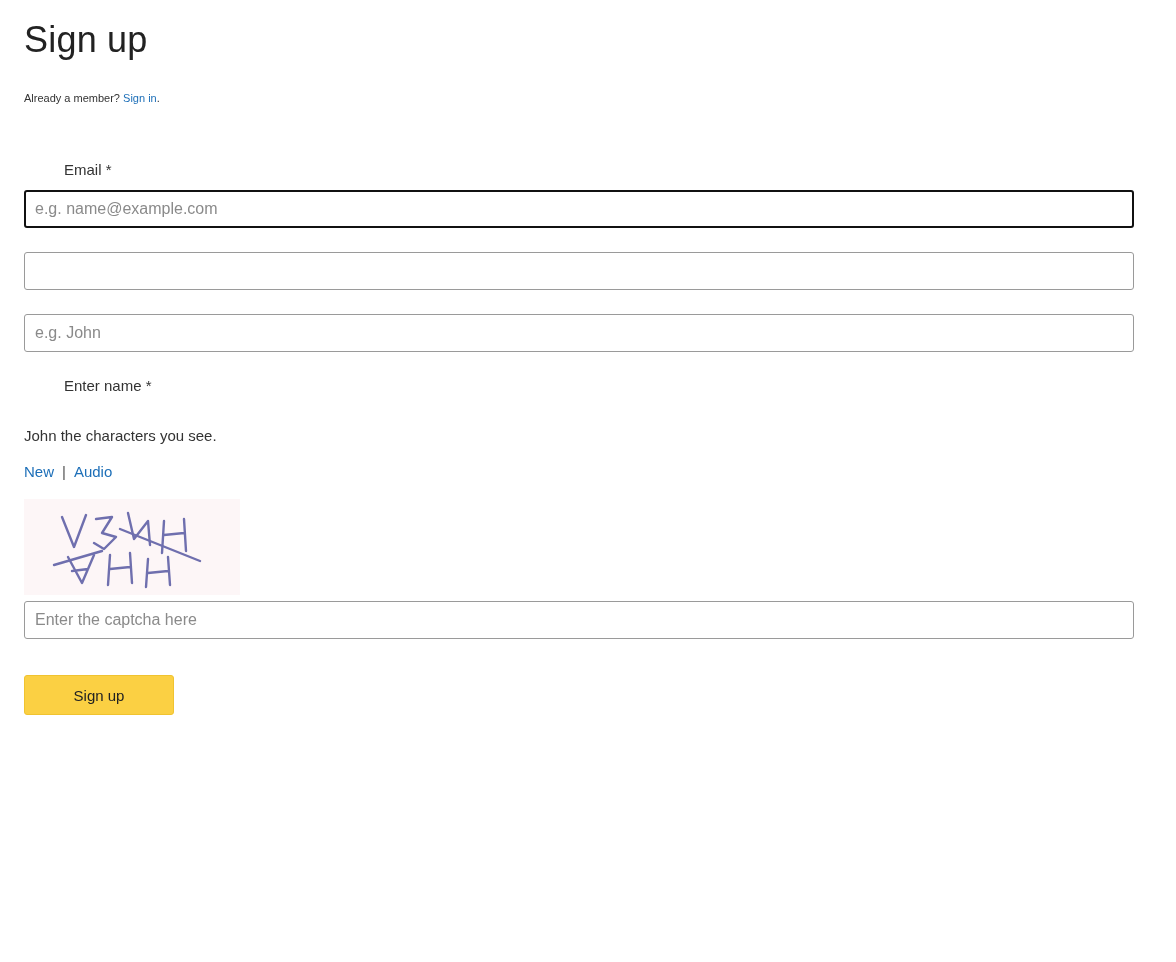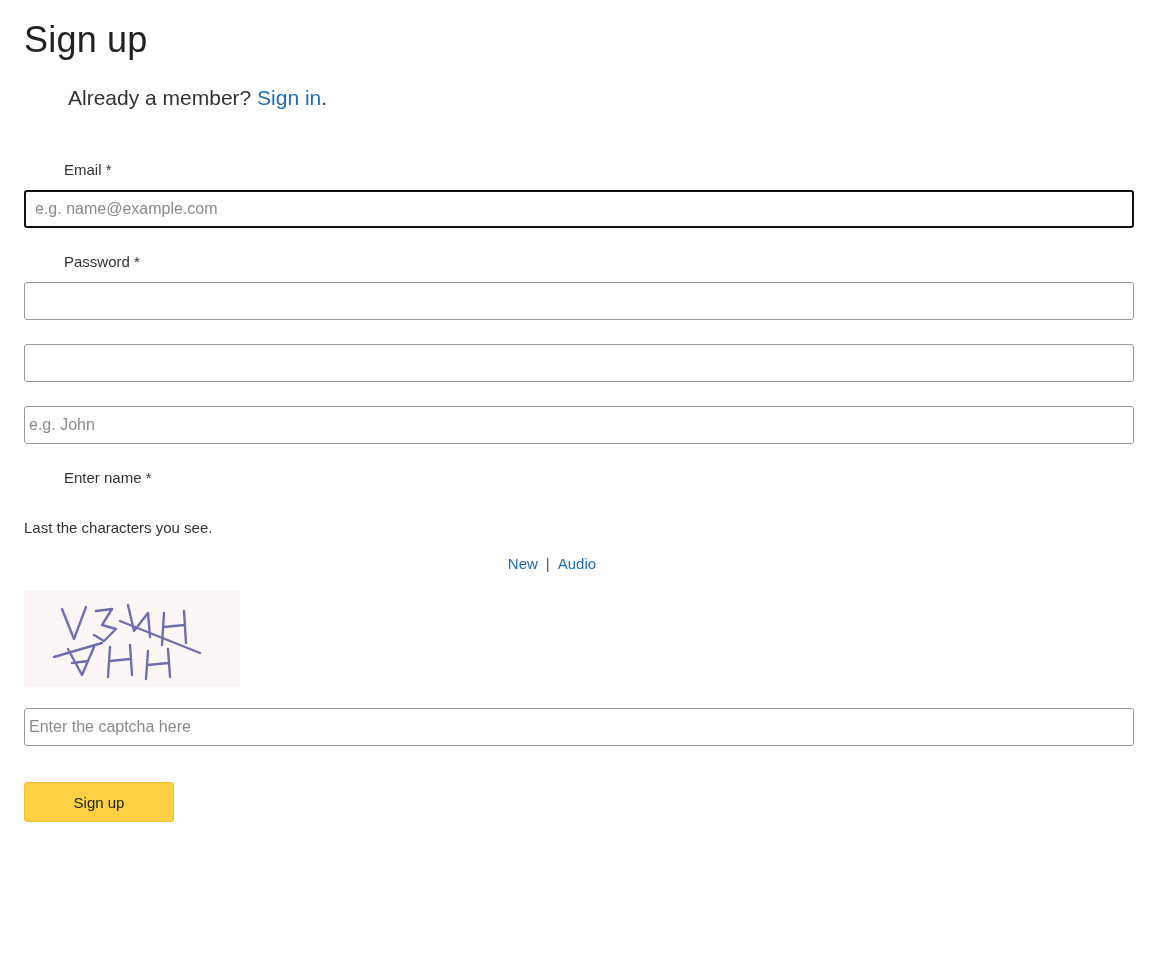--- a/index.html
+++ b/index.html
@@ -22,25 +22,24 @@
   .page-title {
     font-size: 36px;
     font-weight: 400;
     color: #222222;
     margin: 0;
     padding-top: 18px;
     line-height: 44px;
     letter-spacing: 0.2px;
   }
   .member-line {
-    font-size: 21px;
+    font-size: 11px;
     color: #333333;
     margin-top: 26px;
     line-height: 20px;
-    margin-left: 44px;
   }
   .link {
     color: #1d6fb8;
     text-decoration: none;
     cursor: pointer;
   }
 
   .form {
     margin-top: 52px;
   }
@@ -53,21 +52,21 @@
     color: #333333;
     line-height: 20px;
     margin-bottom: 10px;
     margin-left: 40px;
   }
   .text-input {
     display: block;
     box-sizing: border-box;
     width: 1110px;
     height: 38px;
-    padding: 6px 4px;
+    padding: 6px 10px;
     font-size: 16px;
     font-family: "Liberation Sans", sans-serif;
     color: #333333;
     background: #ffffff;
     border: 1px solid #9a9a9a;
     border-radius: 3px;
     outline: none;
   }
   .text-input::placeholder {
     color: #8a8a8a;
@@ -86,36 +85,35 @@
   .captcha-instruction {
     font-size: 15px;
     color: #333333;
     line-height: 20px;
   }
   .captcha-links {
     margin-top: 16px;
     font-size: 15px;
     line-height: 20px;
     color: #555555;
-    text-align: center;
   }
   .captcha-links .sep {
     color: #555555;
     margin: 0 8px;
   }
   .captcha-image {
     margin-top: 17px;
     width: 216px;
     height: 96px;
     background: #fdf6f7;
     border: 0;
     display: block;
   }
   .captcha-input {
-    margin-top: 21px;
+    margin-top: 6px;
   }
 
   .submit-row {
     margin-top: 36px;
   }
   .signup-button {
     width: 150px;
     height: 40px;
     background: #fbd043;
     border: 1px solid #f0c330;
@@ -139,39 +137,35 @@
     <a class="link" href="#">Sign in</a><span>.</span>
   </div>
 
   <div class="form">
 
     <div class="field">
       <label class="field-label">Email *</label>
       <input class="text-input focused" type="text" placeholder="e.g. name@example.com" style="">
     </div>
 
-    <div class="field gap-lg">
-      <label class="field-label">Password *</label>
-      <input class="text-input" type="password" placeholder="" style="">
-    </div>
 
     <div class="field gap-md">
       <input class="text-input" type="password" placeholder="" style="">
     </div>
 
     <div class="field gap-md">
       <input class="text-input" type="text" placeholder="e.g. John" style="">
     </div>
 
     <div class="field gap-md">
       <label class="field-label">Enter name *</label>
     </div>
 
     <div class="captcha-section">
-      <div class="captcha-instruction">Last the characters you see.</div>
+      <div class="captcha-instruction">John the characters you see.</div>
 
       <div class="captcha-links">
         <a class="link" href="#">New</a><span class="sep">|</span><a class="link" href="#">Audio</a>
       </div>
 
       <svg class="captcha-image" viewBox="0 0 216 96">
         <rect x="0" y="0" width="216" height="96" fill="#fdf6f7"></rect>
         <g fill="none" stroke="#6f6fae" stroke-width="2.4" stroke-linecap="round" stroke-linejoin="round">
           <path d="M38 18 L50 48 L62 16"></path>
           <path d="M72 20 L88 18 L78 34 L92 38 L80 50 L70 44"></path>

